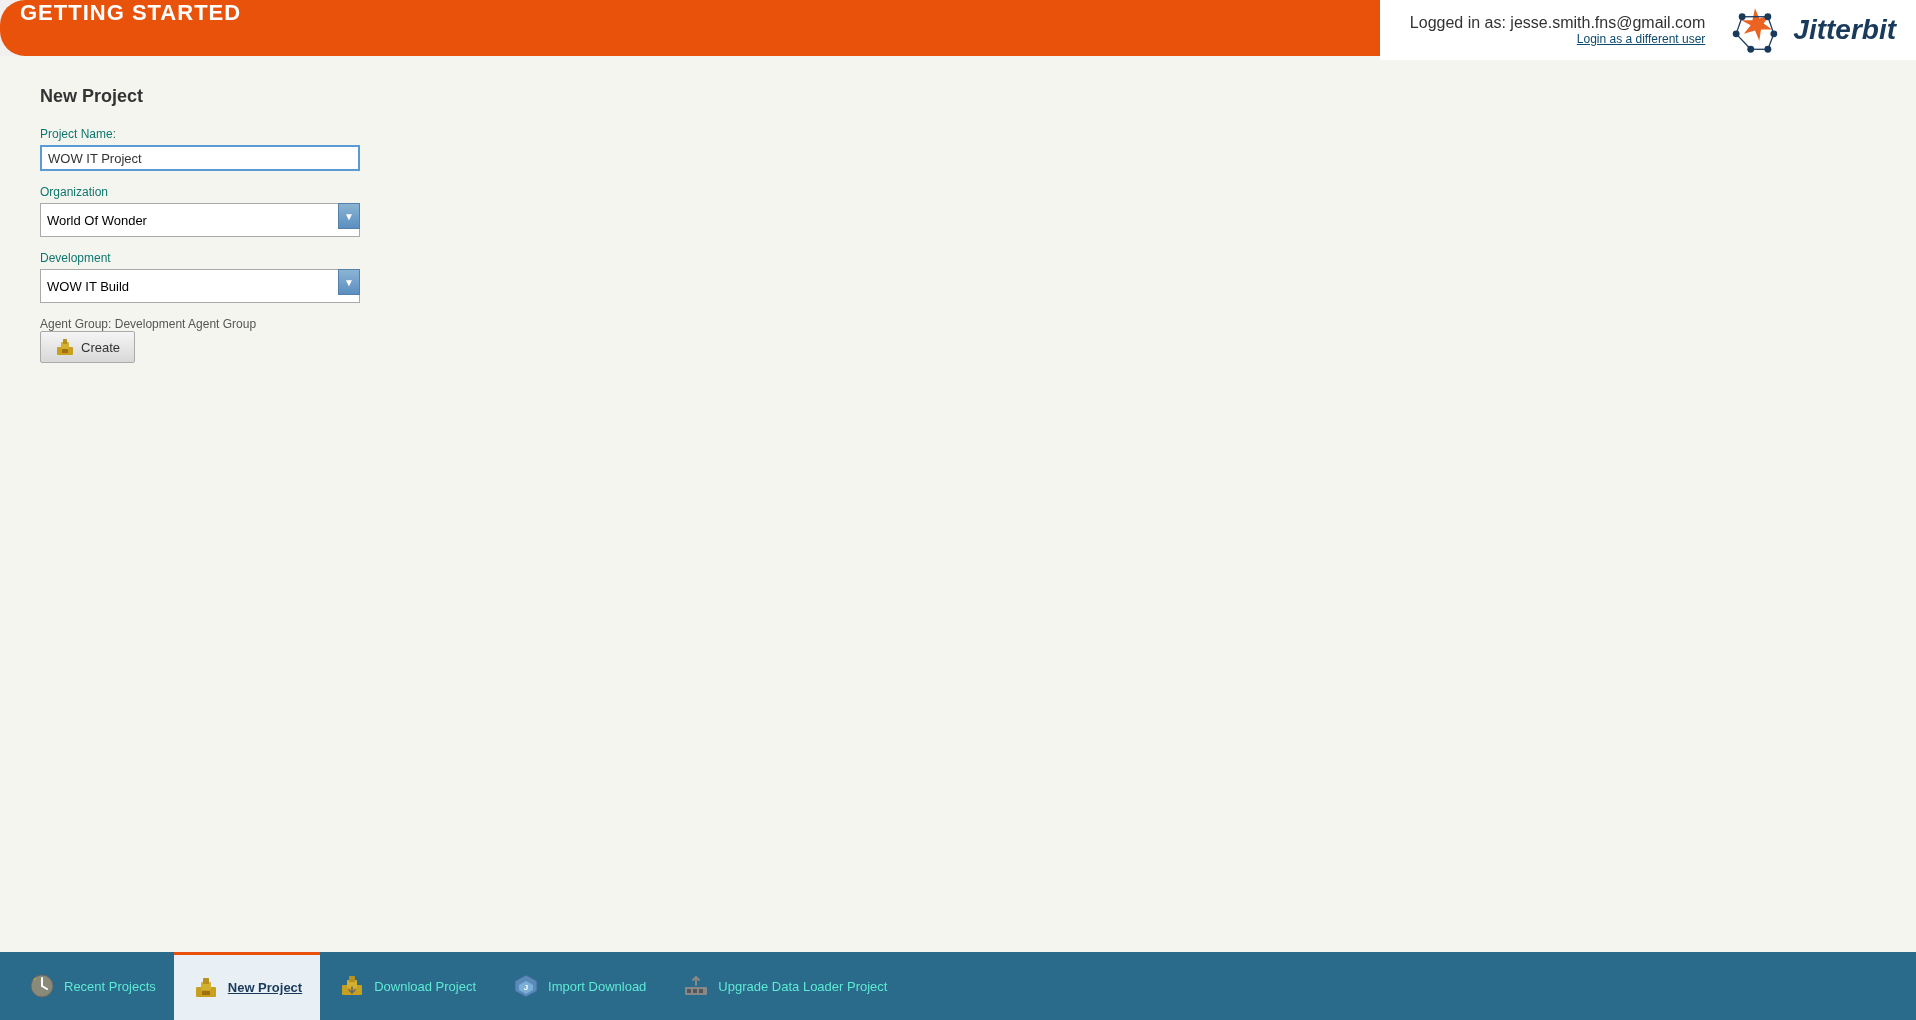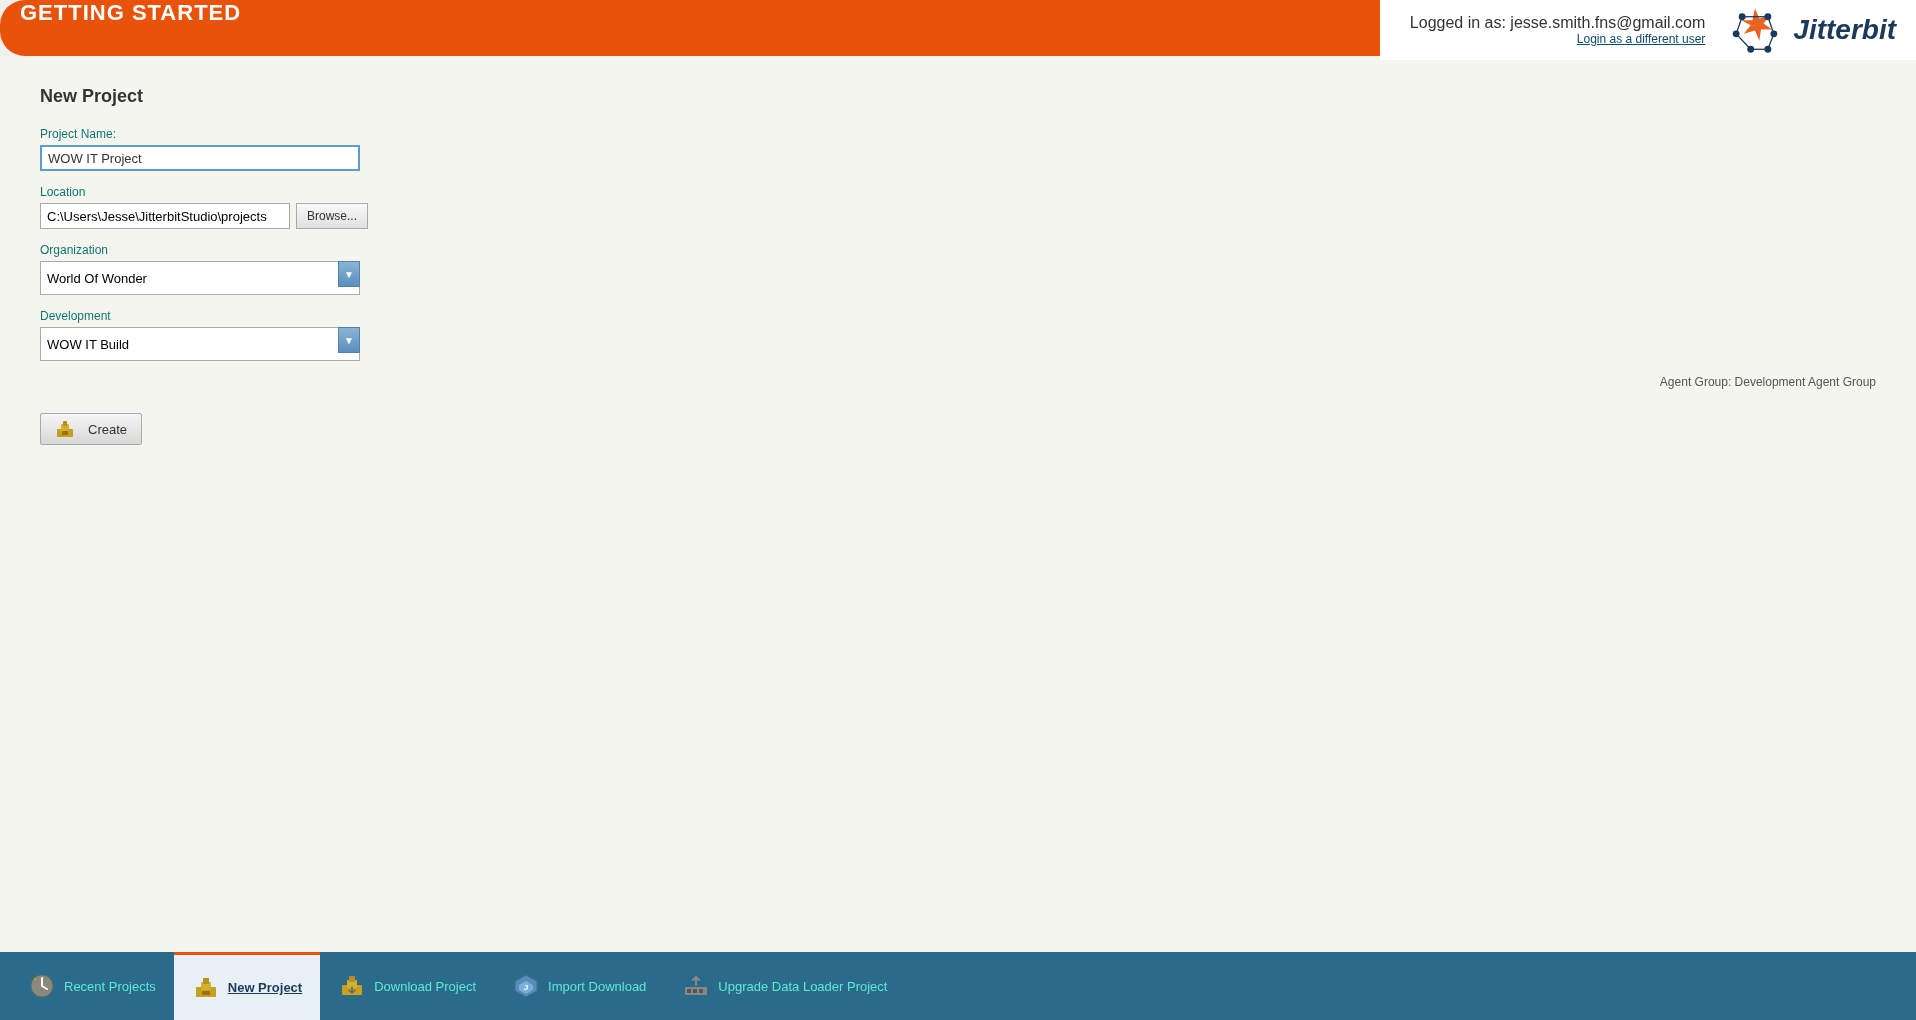--- a/index.html
+++ b/index.html
@@ -140,28 +140,27 @@
       align-items: center;
       justify-content: center;
       pointer-events: none;
       color: white;
       font-size: 10px;
     }
 
     .agent-group-text {
       font-size: 12px;
       color: #555;
-      margin-bottom: 24px;
-      text-align: right;
+      margin-bottom: 0;
     }
 
     .create-btn {
       display: flex;
       align-items: center;
-      gap: 13px;
+      gap: 6px;
       padding: 5px 14px;
       background: linear-gradient(to bottom, #f5f5f5, #d8d8d8);
       border: 1px solid #aaa;
       cursor: pointer;
       font-size: 13px;
       color: #333;
       border-radius: 2px;
     }
     .create-icon {
       width: 20px;
@@ -268,27 +267,20 @@
 </div>
 
 <div class="main-content">
   <div class="form-section-title">New Project</div>
 
   <div class="form-group">
     <label class="form-label">Project Name:</label>
     <input class="form-input" type="text" value="WOW IT Project" style="">
   </div>
 
-  <div class="form-group">
-    <label class="form-label">Location</label>
-    <div class="location-row">
-      <input class="location-input" type="text" value="C:\Users\Jesse\JitterbitStudio\projects" style="">
-      <button class="browse-btn">Browse...</button>
-    </div>
-  </div>
 
   <div class="form-group">
     <label class="form-label">Organization</label>
     <div class="select-wrapper">
       <select class="form-select">
         <option>World Of Wonder</option>
       </select>
       <div class="select-arrow">▼</div>
     </div>
   </div>

